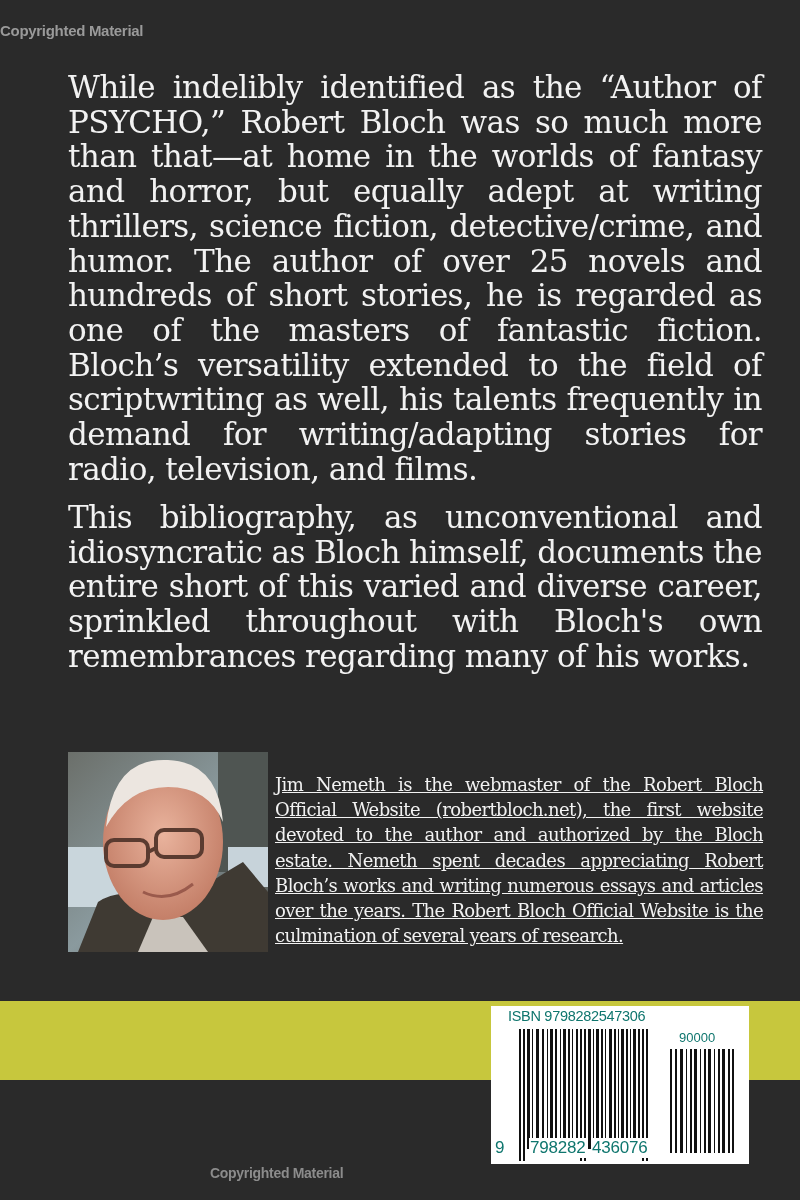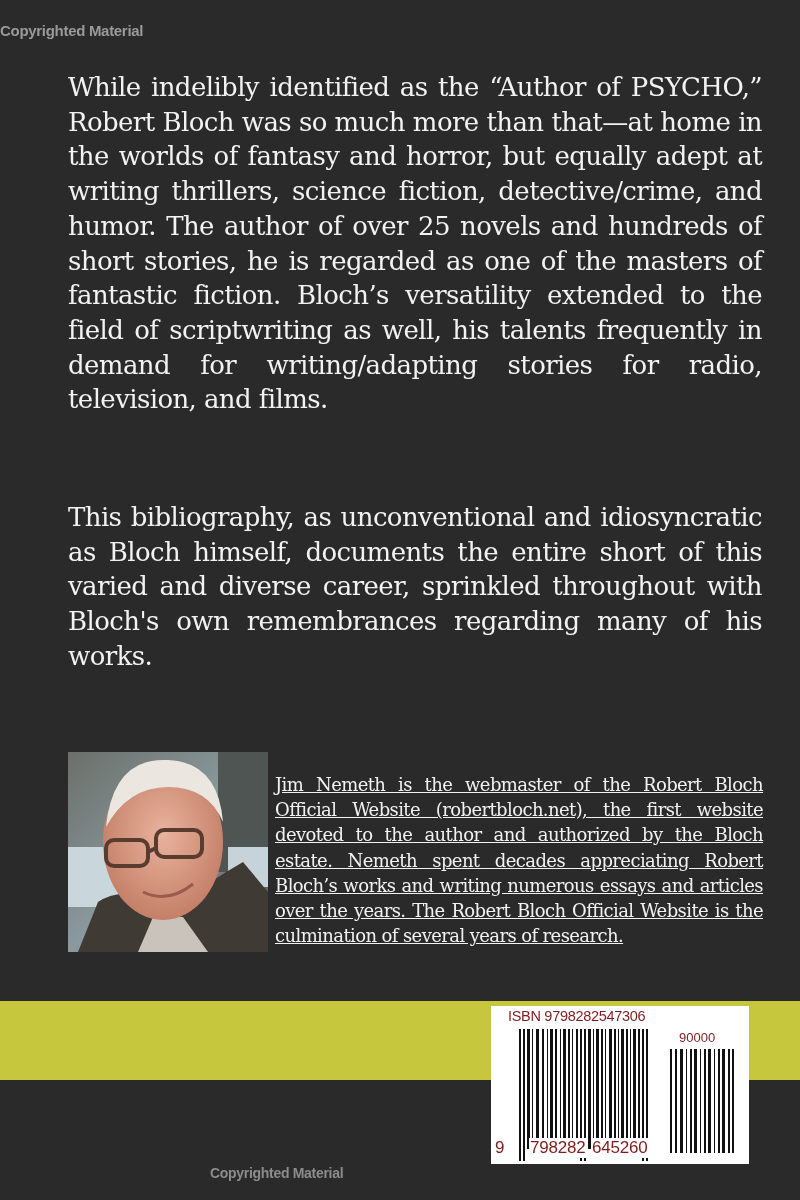--- a/index.html
+++ b/index.html
@@ -1,26 +1,26 @@
 <!DOCTYPE html>
 <html><head>
 <meta charset="utf-8">
 <style>
   html,body{margin:0;padding:0;}
   body{width:800px;height:1200px;background:#2a2a2a;position:relative;overflow:hidden;font-family:"DejaVu Serif","Liberation Serif",serif;color:#f2f2f2;}
   .watermark{position:absolute;left:0;width:800px;text-align:left;font-family:"Liberation Sans",sans-serif;font-weight:bold;font-size:15px;color:#9a9a9a;letter-spacing:-0.3px;}
   .wm-top{top:22px;}
   .wm-bottom{top:1165px;left:210px;width:200px;font-size:14px;color:#8c8c8c;}
-  .para{position:absolute;left:68px;width:694px;font-size:26px;line-height:34.7px;text-align:justify;font-family:"DejaVu Serif",serif;letter-spacing:-0.6px;word-spacing:0px;}
+  .para{position:absolute;left:68px;width:694px;font-size:31px;line-height:34.7px;text-align:justify;font-family:"DejaVu Serif",serif;letter-spacing:-0.6px;word-spacing:0px;}
   .p1{top:70px;}
   .p2{top:500px;}
   .photo{position:absolute;left:68px;top:752px;width:200px;height:200px;overflow:hidden;background:#5a6468;}
   .bio{position:absolute;left:275px;top:772px;width:488px;font-size:18px;line-height:25.2px;text-align:justify;letter-spacing:-0.6px;text-decoration:underline;}
   .band{position:absolute;left:0;top:1001px;width:800px;height:79px;background:#c7c73d;}
-  .barcode-box{position:absolute;left:491px;top:1006px;width:258px;height:158px;background:#ffffff;color:#7f1d1d;font-family:"Liberation Sans",sans-serif;}
+  .barcode-box{position:absolute;left:491px;top:1006px;width:258px;height:158px;background:#ffffff;color:#0f766e;font-family:"Liberation Sans",sans-serif;}
   .isbn-label{position:absolute;left:17px;top:2px;font-size:14.5px;letter-spacing:-0.3px;}
   .addon-num{position:absolute;left:188px;top:24px;font-size:13px;}
   .bars{position:absolute;left:14px;top:23px;width:160px;height:132px;}
   .addon-bars{position:absolute;left:176px;top:43px;width:70px;height:104px;}
   .digits{position:absolute;top:132px;font-size:17px;background:#fff;padding:0 1px;letter-spacing:-0.2px;}
 </style>
 </head>
 <body>
 
 <div class="watermark wm-top">Copyrighted Material</div>
@@ -113,16 +113,16 @@
       <rect x="41" y="0" width="3" height="104"></rect>
         <rect x="47" y="0" width="1" height="104"></rect>
       <rect x="51" y="0" width="2" height="104"></rect>
         <rect x="55" y="0" width="3" height="104"></rect>
       <rect x="61" y="0" width="2" height="104"></rect>
         <rect x="65" y="0" width="2" height="104"></rect>
     </g>
   </svg>
   <div class="digits" style="left:3px;">9</div>
   <div class="digits" style="left:38px;">798282</div>
-  <div class="digits" style="left:100px;">645260</div>
+  <div class="digits" style="left:100px;">436076</div>
 </div>
 
 <div class="watermark wm-bottom">Copyrighted Material</div>
 
 </body></html>

